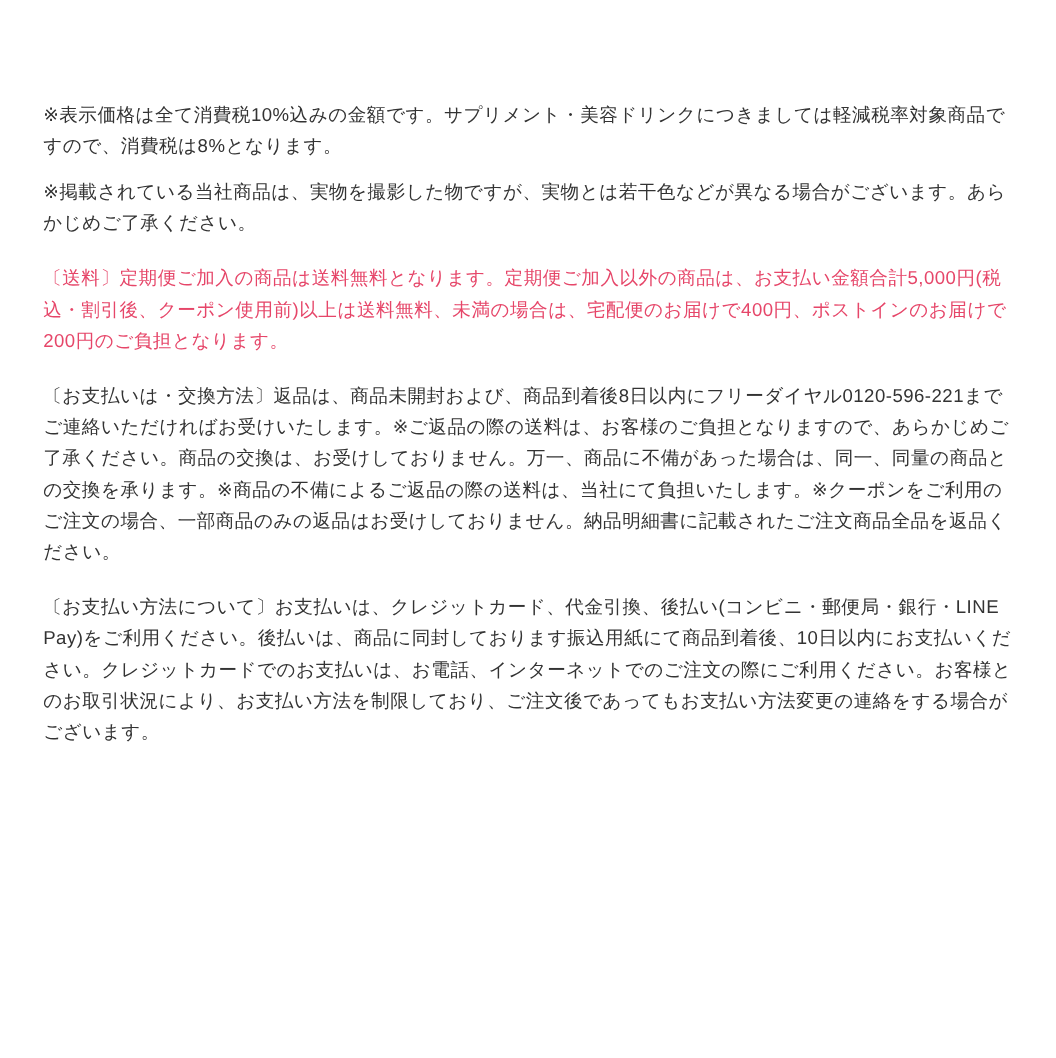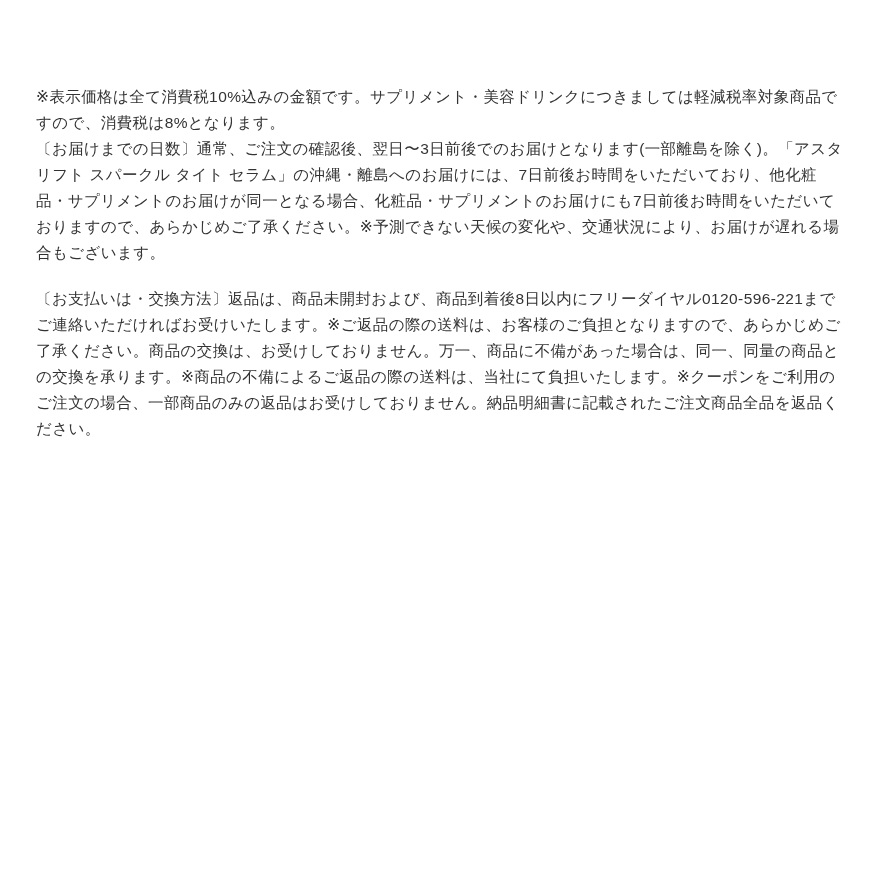--- a/index.html
+++ b/index.html
@@ -25,37 +25,39 @@
   }
   p.para {
     margin: 0 0 20px 0;
     font-size: 15.5px;
     line-height: 26px;
     letter-spacing: 0.4px;
     text-align: left;
     word-break: break-all;
   }
   p.para.no-gap {
-    margin-bottom: 0;
+    margin-bottom: 12px;
   }
   p.para.accent {
     color: var(--accent);
   }
   .label {  }
 </style>
 </head>
 <body>
 
 <div class="content">
 
   <p class="para no-gap"><span>※表示価格は全て消費税10%込みの金額です。サプリメント・美容ドリンクにつきましては軽減税率対象商品ですので、消費税は8%となります。</span></p>
 
+  <p class="para"><span>※掲載されている当社商品は、実物を撮影した物ですが、実物とは若干色などが異なる場合がございます。あらかじめご了承ください。</span></p>
 
+  <p class="para accent"><span class="label">〔送料〕</span><span>定期便ご加入の商品は送料無料となります。定期便ご加入以外の商品は、お支払い金額合計5,000円(税込・割引後、クーポン使用前)以上は送料無料、未満の場合は、宅配便のお届けで400円、ポストインのお届けで200円のご負担となります。</span></p>
 
-  <p class="para"><span class="label">〔お届けまでの日数〕</span><span>通常、ご注文の確認後、翌日〜3日前後でのお届けとなります(一部離島を除く)。「アスタリフト スパークル タイト セラム」の沖縄・離島へのお届けには、7日前後お時間をいただいており、他化粧品・サプリメントのお届けが同一となる場合、化粧品・サプリメントのお届けにも7日前後お時間をいただいておりますので、あらかじめご了承ください。※予測できない天候の変化や、交通状況により、お届けが遅れる場合もございます。</span></p>
 
 
   <p class="para"><span class="label">〔お支払いは・交換方法〕</span><span>返品は、商品未開封および、商品到着後8日以内にフリーダイヤル0120-596-221までご連絡いただければお受けいたします。※ご返品の際の送料は、お客様のご負担となりますので、あらかじめご了承ください。商品の交換は、お受けしておりません。万一、商品に不備があった場合は、同一、同量の商品との交換を承ります。※商品の不備によるご返品の際の送料は、当社にて負担いたします。※クーポンをご利用のご注文の場合、一部商品のみの返品はお受けしておりません。納品明細書に記載されたご注文商品全品を返品ください。</span></p>
 
+  <p class="para"><span class="label">〔お支払い方法について〕</span><span>お支払いは、クレジットカード、代金引換、後払い(コンビニ・郵便局・銀行・LINE　Pay)をご利用ください。後払いは、商品に同封しております振込用紙にて商品到着後、10日以内にお支払いください。クレジットカードでのお支払いは、お電話、インターネットでのご注文の際にご利用ください。お客様とのお取引状況により、お支払い方法を制限しており、ご注文後であってもお支払い方法変更の連絡をする場合がございます。</span></p>
 
   <p class="para"></p>
 
 </div>
 
 </body></html>

